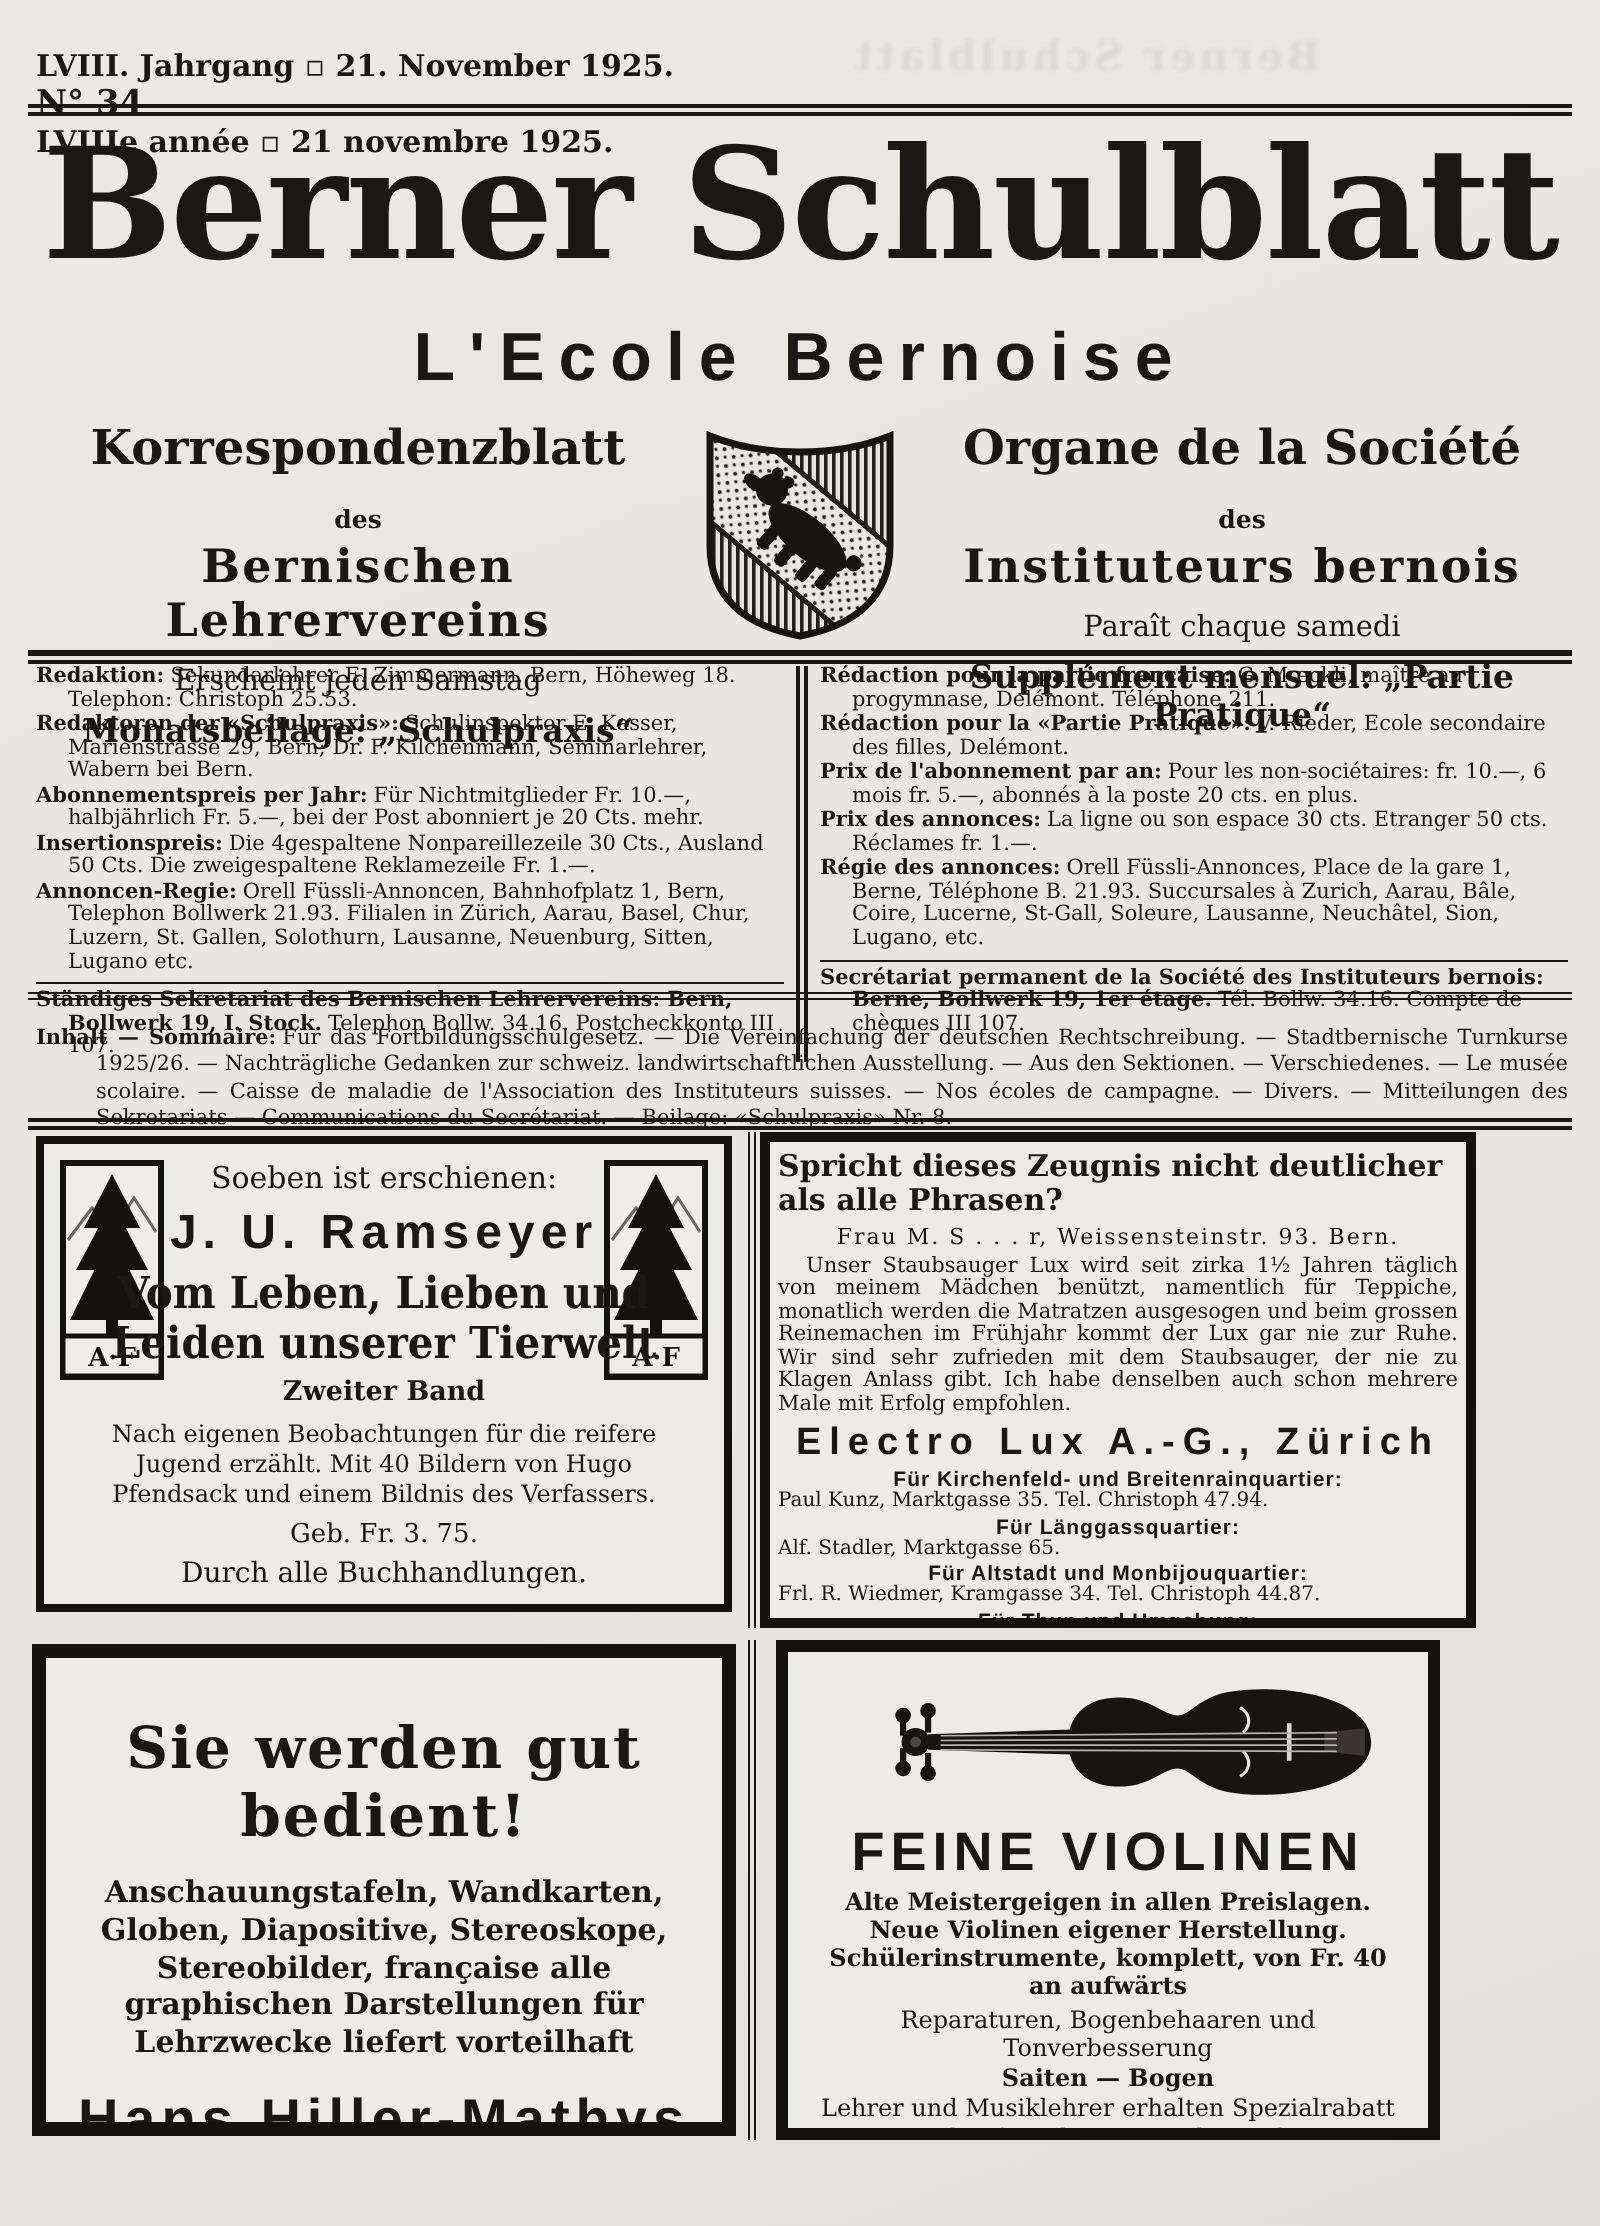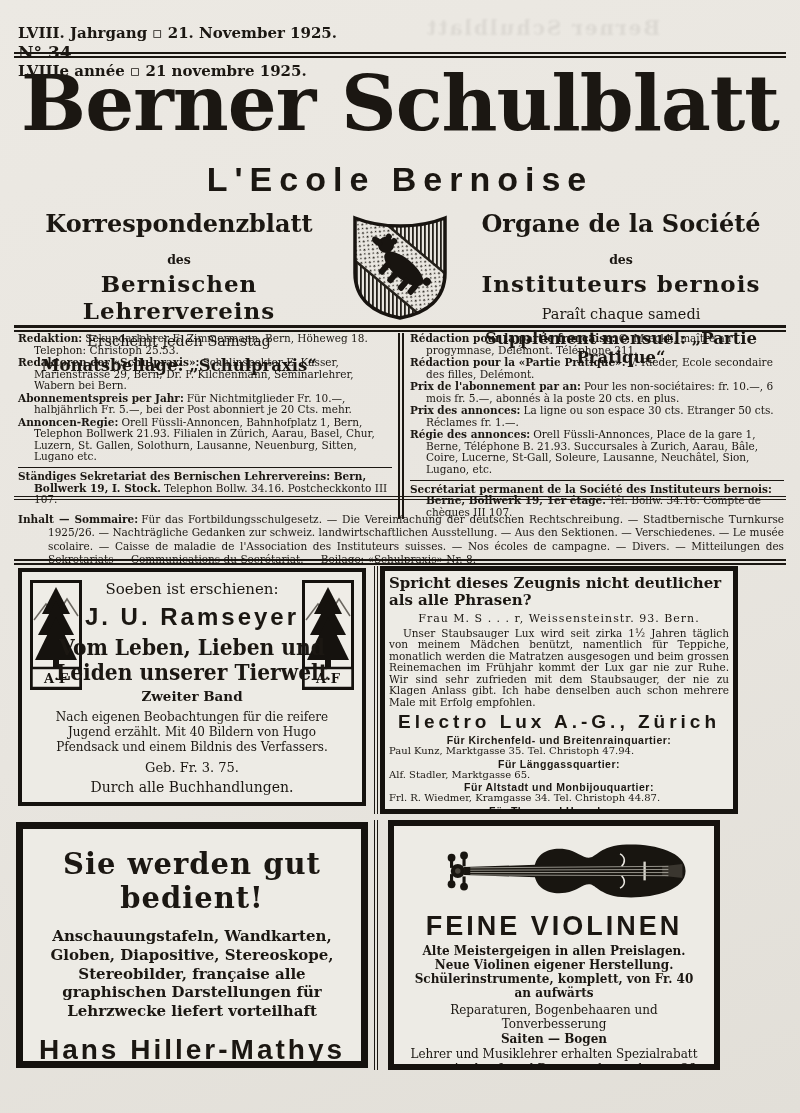--- a/index.html
+++ b/index.html
@@ -64,21 +64,21 @@
   .tree.l{left:8px;} .tree.r{right:8px;}
   
   .ad-lux{top:566px;left:380px;width:358px;height:248px;border:5px solid #15120e;padding:4px 4px;text-align:left;}
   .lux-head{font-size:15px;font-weight:bold;line-height:1.15;}
   .lux-attr{font-size:11px;letter-spacing:1px;text-align:center;margin-top:2px;}
   .lux-body{font-size:10.5px;line-height:1.1;text-align:justify;margin-top:3px;text-indent:14px;}
   .lux-co{font-size:19px;font-weight:bold;letter-spacing:4px;text-align:center;margin-top:3px;}
   .lux-region{font-size:10.5px;font-weight:bold;text-align:center;letter-spacing:.5px;margin-top:1px;}
   .lux-contact{font-size:10px;line-height:1.05;}
   
-  .ad-hil{top:822px;left:16px;width:352px;height:246px;border:7px solid #15120e;padding:18px 10px 8px;}
+  .ad-hil{top:822px;left:16px;width:352px;height:246px;border:7px solid #15120e;padding:28px 10px 8px;}
   .hil-head{font-size:29px;font-weight:bold;letter-spacing:1px;}
   .hil-body{font-size:15px;font-weight:bold;line-height:1.25;margin:12px 14px 0;}
   .hil-name{font-size:28px;font-weight:bold;letter-spacing:3px;margin-top:13px;}
   .hil-sub{font-size:16px;font-weight:bold;letter-spacing:2px;margin-top:2px;}
   
   .ad-wer{top:820px;left:388px;width:332px;height:250px;border:6px solid #15120e;padding:4px 8px;}
   .wer-violin{width:330px;height:78px;display:block;margin:2px auto 0;}
   .wer-head{font-size:27px;font-weight:bold;letter-spacing:3px;margin-top:1px;}
   .wer-body{font-size:12px;font-weight:bold;line-height:1.18;margin:2px 4px 0;}
   .wer-serv{font-size:12px;margin-top:2px;}
@@ -158,20 +158,21 @@
       <div class="p-beilage">Supplément mensuel: „Partie Pratique“</div>
     </div>
   </div>
   <div class="rule-b"></div>
 
   <div class="info">
     <div class="info-col">
       <p class="entry"><span class="lbl">Redaktion:</span><span>Sekundarlehrer E. Zimmermann, Bern, Höheweg 18. Telephon: Christoph 25.53.</span></p>
       <p class="entry"><span class="lbl">Redaktoren der «Schulpraxis»:</span><span>Schulinspektor E. Kasser, Marienstrasse 29, Bern; Dr. F. Kilchenmann, Seminarlehrer, Wabern bei Bern.</span></p>
       <p class="entry"><span class="lbl">Abonnementspreis per Jahr:</span><span>Für Nichtmitglieder Fr. 10.—, halbjährlich Fr. 5.—, bei der Post abonniert je 20 Cts. mehr.</span></p>
+      <p class="entry"><span class="lbl">Insertionspreis:</span><span>Die 4gespaltene Nonpareillezeile 30 Cts., Ausland 50 Cts. Die zweigespaltene Reklamezeile Fr. 1.—.</span></p>
       <p class="entry"><span class="lbl">Annoncen-Regie:</span><span>Orell Füssli-Annoncen, Bahnhofplatz 1, Bern, Telephon Bollwerk 21.93. Filialen in Zürich, Aarau, Basel, Chur, Luzern, St. Gallen, Solothurn, Lausanne, Neuenburg, Sitten, Lugano etc.</span></p>
       <div class="info-sep"></div>
       <p class="entry"><span class="lbl">Ständiges Sekretariat des Bernischen Lehrervereins: Bern, Bollwerk 19, I. Stock.</span><span>Telephon Bollw. 34.16. Postcheckkonto III 107.</span></p>
     </div>
     <div class="info-vr"></div>
     <div class="info-col">
       <p class="entry"><span class="lbl">Rédaction pour la partie française:</span><span>G. Mœckli, maître au progymnase, Delémont. Téléphone 211.</span></p>
       <p class="entry"><span class="lbl">Rédaction pour la «Partie Pratique»:</span><span>V. Rieder, Ecole secondaire des filles, Delémont.</span></p>
       <p class="entry"><span class="lbl">Prix de l'abonnement par an:</span><span>Pour les non-sociétaires: fr. 10.—, 6 mois fr. 5.—, abonnés à la poste 20 cts. en plus.</span></p>
       <p class="entry"><span class="lbl">Prix des annonces:</span><span>La ligne ou son espace 30 cts. Etranger 50 cts. Réclames fr. 1.—.</span></p>

